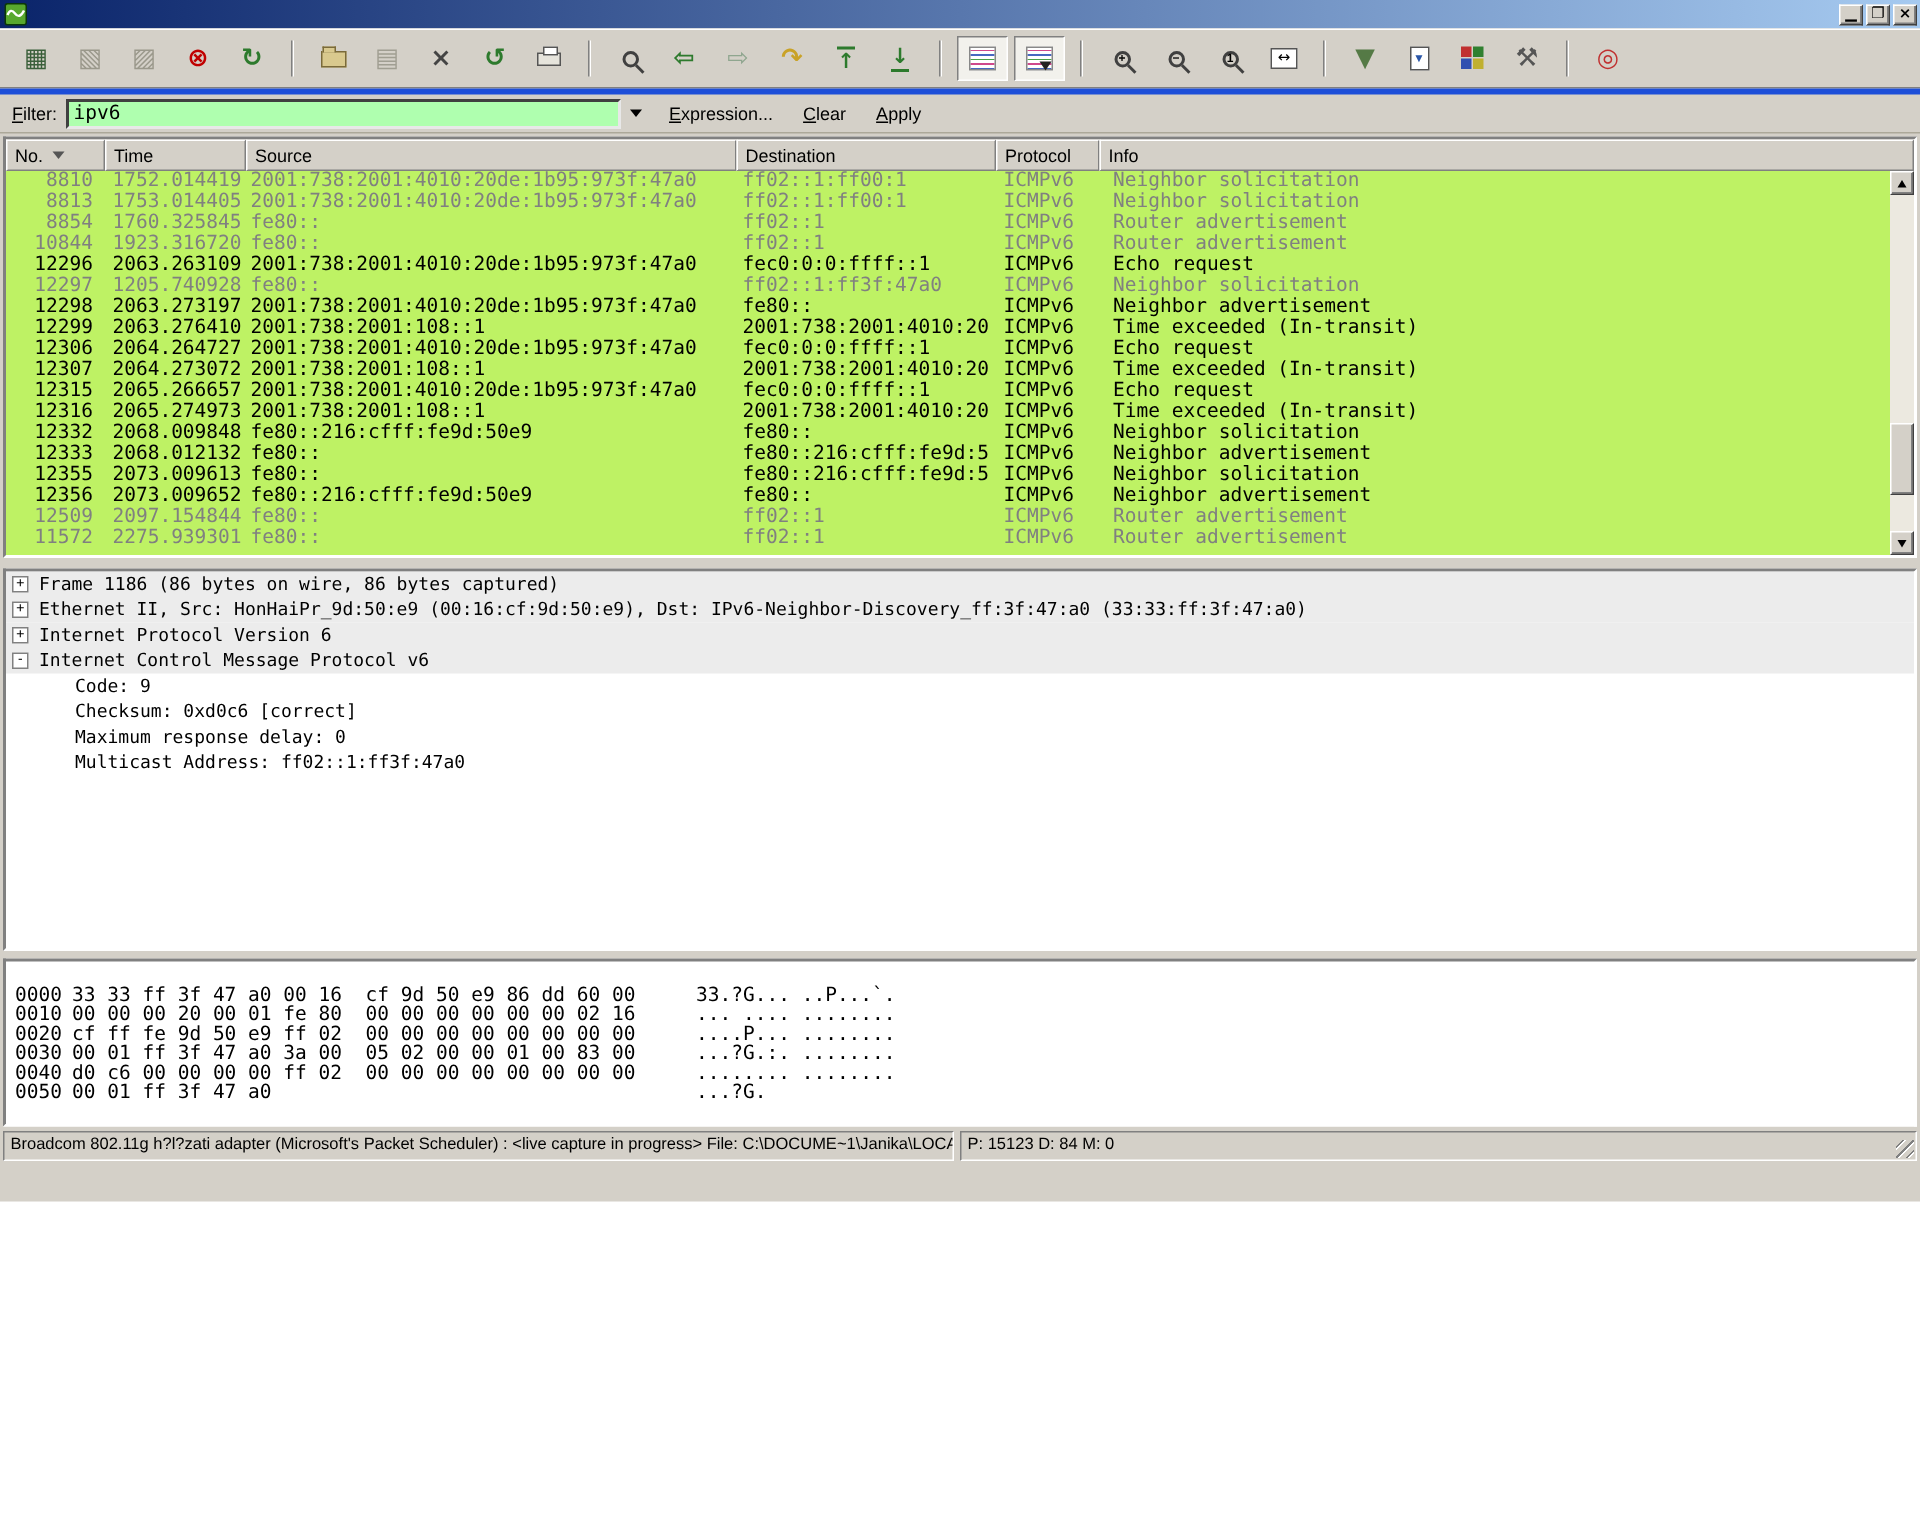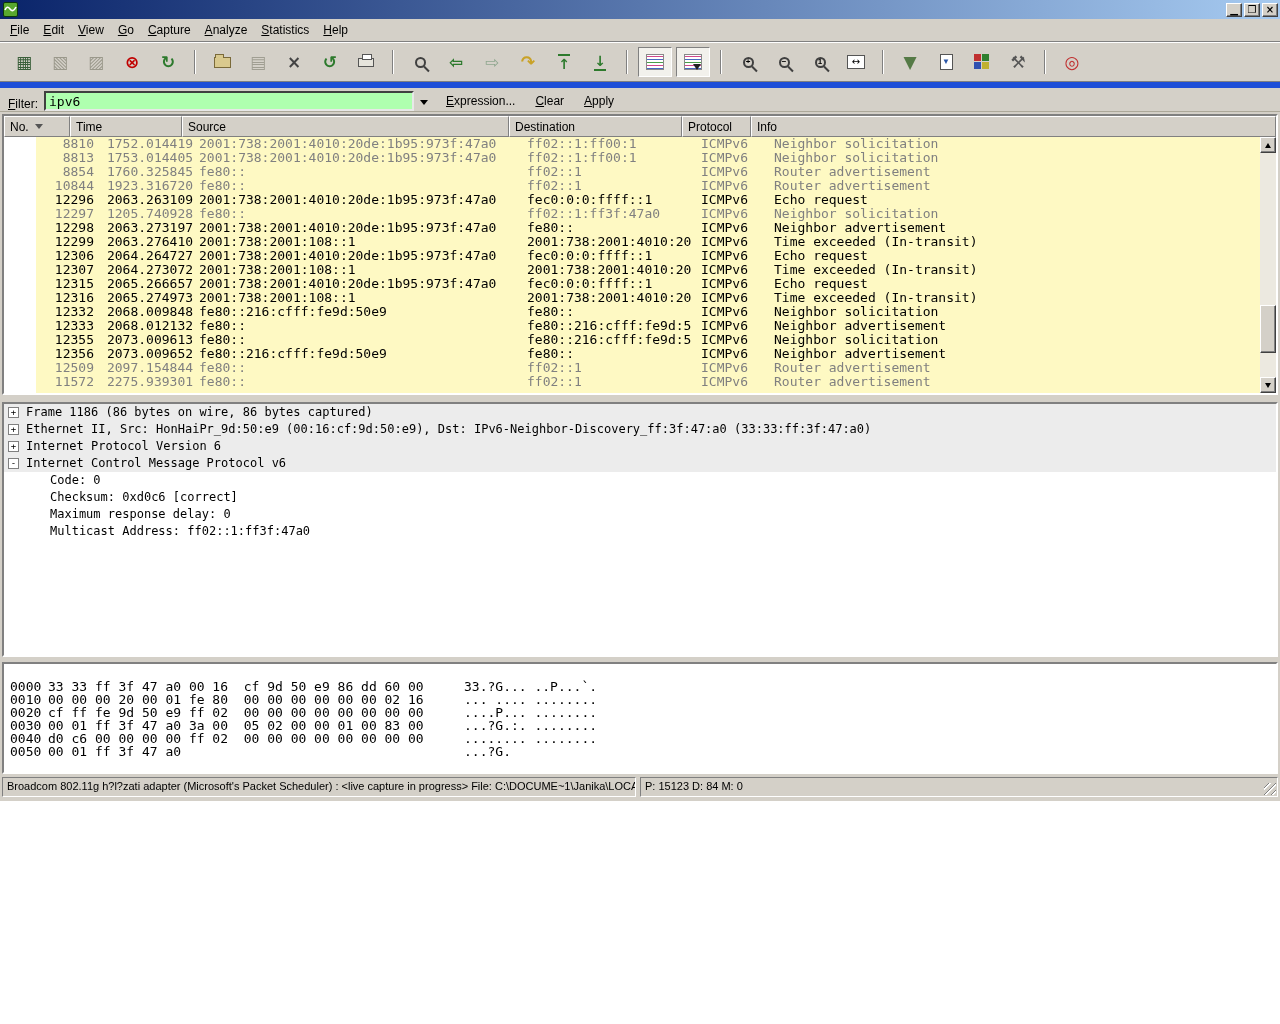--- a/index.html
+++ b/index.html
@@ -35,35 +35,35 @@
   .icon-bar-top { border-top:2px solid; font-size:14px; line-height:14px; font-weight:bold; padding-top:1px; font-family:"DejaVu Sans",sans-serif; }
   .icon-bar-bottom { border-bottom:2px solid; font-size:14px; line-height:14px; font-weight:bold; padding-bottom:1px; font-family:"DejaVu Sans",sans-serif; }
   .icon-stripes { width:18px; height:16px; background:#fff; border:1px solid #888;
     background-image:repeating-linear-gradient(to bottom,#d0488c 1px,#d0488c 2px,#fff 2px,#fff 4px,#4868c0 4px,#4868c0 5px,#fff 5px,#fff 7px,#48a048 7px,#48a048 8px,#fff 8px,#fff 10px); position:relative; }
   .stripes-arrow { position:absolute; right:0; bottom:-1px; width:0; height:0; border-left:4px solid transparent; border-right:4px solid transparent; border-top:6px solid #222; }
   .icon-colbox { width:18px; height:14px; background:#fff; border:1px solid #555; font-size:10px; line-height:12px; text-align:center; font-family:"DejaVu Sans",sans-serif; }
   .icon-docfunnel { width:13px; height:16px; background:#fff; border:1px solid #555; font-size:8px; line-height:14px; text-align:center; color:#2a56a8; }
   .icon-grid { width:7px; height:7px; background:#c03030; box-shadow:8px 0 0 #308030, 0 8px 0 #3050b0, 8px 8px 0 #c0b030; margin:-5px 5px 5px -5px; }
 
   
-  .filterbar { height:30px; display:flex; align-items:flex-end; padding-left:8px; border-top:6px solid #1d4ed8; border-bottom:1px solid #aca899; background:var(--chrome-bg); font-size:12px; }
+  .filterbar { height:30px; display:flex; align-items:center; padding-left:8px; border-top:4px solid #1d4ed8; border-bottom:1px solid #aca899; background:var(--chrome-bg); font-size:12px; }
   .filter-label { margin-right:6px; }
   .filter-label u, .flat-btn u { text-decoration:underline; }
   .filter-input { width:370px; height:20px; background:var(--filter-valid-bg); border:2px solid; border-color:#404040 #e8e8e8 #e8e8e8 #404040; font-family:"DejaVu Sans Mono",monospace; font-size:13px; padding:0 3px; color:#000; outline:none; }
   .filter-drop { width:17px; height:18px; display:flex; align-items:center; justify-content:center; margin-left:1px; }
   .filter-drop .tri { width:0; height:0; border-left:4px solid transparent; border-right:4px solid transparent; border-top:5px solid #000; }
   .flat-btn { padding:3px 6px; margin-left:8px; font-size:12px; }
 
   
   .list-wrap { margin:2px; height:281px; border:2px solid; border-color:#808080 #fff #fff #808080; background:#fff; position:relative; overflow:hidden; }
   .plist-hdr { display:flex; height:21px; background:var(--chrome-bg); }
   .hcell { border:1px solid; border-color:#fff #808080 #808080 #fff; background:var(--chrome-bg); font-size:12px; display:flex; align-items:center; padding-left:5px; overflow:hidden; white-space:nowrap; }
   .hcell.flex { flex:1; }
   .sort-arrow { width:0; height:0; border-left:4px solid transparent; border-right:4px solid transparent; border-top:5px solid #555; margin-left:6px; }
-  .plist-body { position:absolute; top:21px; left:0; right:16px; bottom:0; overflow:hidden; background:#fef9c3;margin-left:32px; }
+  .plist-body { position:absolute; top:21px; left:0; right:16px; bottom:0; overflow:hidden; background:#bef264; }
   .prow { display:flex; height:14px; line-height:14px; font-family:"DejaVu Sans Mono",monospace; font-size:13px; color:#000; white-space:pre; }
   .prow.muted { color:var(--muted-row-text); }
   .cell { overflow:hidden; flex:0 0 auto; }
   .cell.c0 { text-align:right; padding-right:8px; }
   .cell.c1 { padding-left:2px;text-align:center; }
   .cell.c2 { padding-left:3px; }
   .cell.c3 { padding-left:4px; }
   .cell.c4 { padding-left:5px; }
   .cell.flex { flex:1 1 auto; padding-left:9px; }
 
@@ -110,30 +110,20 @@
         </svg>
     </div>
     <div class="spacer"></div>
     <div style="display:flex">
         <div class="winbtn">▁</div>
         <div class="winbtn">❐</div>
         <div class="winbtn">×</div>
       </div>
   </div>
 
-  <div class="menubar">
-      <div class="menu-item"><u>F</u>ile</div>
-      <div class="menu-item"><u>E</u>dit</div>
-      <div class="menu-item"><u>V</u>iew</div>
-      <div class="menu-item"><u>G</u>o</div>
-      <div class="menu-item"><u>C</u>apture</div>
-      <div class="menu-item"><u>A</u>nalyze</div>
-      <div class="menu-item"><u>S</u>tatistics</div>
-      <div class="menu-item"><u>H</u>elp</div>
-    </div>
 
   <div class="toolbar">
       <div class="tb-btn">
         <div class="tb-glyph" style="color: rgb(58, 95, 58);">▦</div>
       </div>
       <div class="tb-btn">
         <div class="tb-glyph dim" style="color: rgb(107, 107, 90);">▧</div>
       </div>
       <div class="tb-btn">
         <div class="tb-glyph dim" style="color: rgb(107, 107, 90);">▨</div>
@@ -238,21 +228,21 @@
     <span class="flat-btn"><u>C</u>lear</span>
     <span class="flat-btn"><u>A</u>pply</span>
   </div>
 
   <div class="list-wrap">
     <div class="plist-hdr">
         <div class="hcell" style="width: 66px;">
           <div style="display: inline;">No.</div>
           <div class="sort-arrow"></div>
         </div>
-        <div class="hcell" style="width: 112px;">
+        <div class="hcell" style="width: 94px;">
           <div style="display: inline;">Time</div>
         </div>
         <div class="hcell" style="width: 327px;">
           <div style="display: inline;">Source</div>
         </div>
         <div class="hcell" style="width: 173px;">
           <div style="display: inline;">Destination</div>
         </div>
         <div class="hcell" style="width: 69px;">
           <div style="display: inline;">Protocol</div>
@@ -293,21 +283,21 @@
   </div>
 
   <div class="splitter"></div>
 
   <div class="details-wrap">
     <div>
         <div class="det-row shaded"><div class="expander">+</div><div class="det-text">Frame 1186 (86 bytes on wire, 86 bytes captured)</div></div>
         <div class="det-row shaded"><div class="expander">+</div><div class="det-text">Ethernet II, Src: HonHaiPr_9d:50:e9 (00:16:cf:9d:50:e9), Dst: IPv6-Neighbor-Discovery_ff:3f:47:a0 (33:33:ff:3f:47:a0)</div></div>
         <div class="det-row shaded"><div class="expander">+</div><div class="det-text">Internet Protocol Version 6</div></div>
         <div class="det-row shaded"><div class="expander">-</div><div class="det-text">Internet Control Message Protocol v6</div></div>
-        <div class="det-row child"><div class="det-text">Code: 0</div></div>
+        <div class="det-row child"><div class="det-text">Code: 9</div></div>
         <div class="det-row child"><div class="det-text">Checksum: 0xd0c6 [correct]</div></div>
         <div class="det-row child"><div class="det-text">Maximum response delay: 0</div></div>
         <div class="det-row child"><div class="det-text">Multicast Address: ff02::1:ff3f:47a0</div></div>
       </div>
   </div>
 
   <div class="splitter"></div>
 
   <div class="hex-wrap">
     <div>

